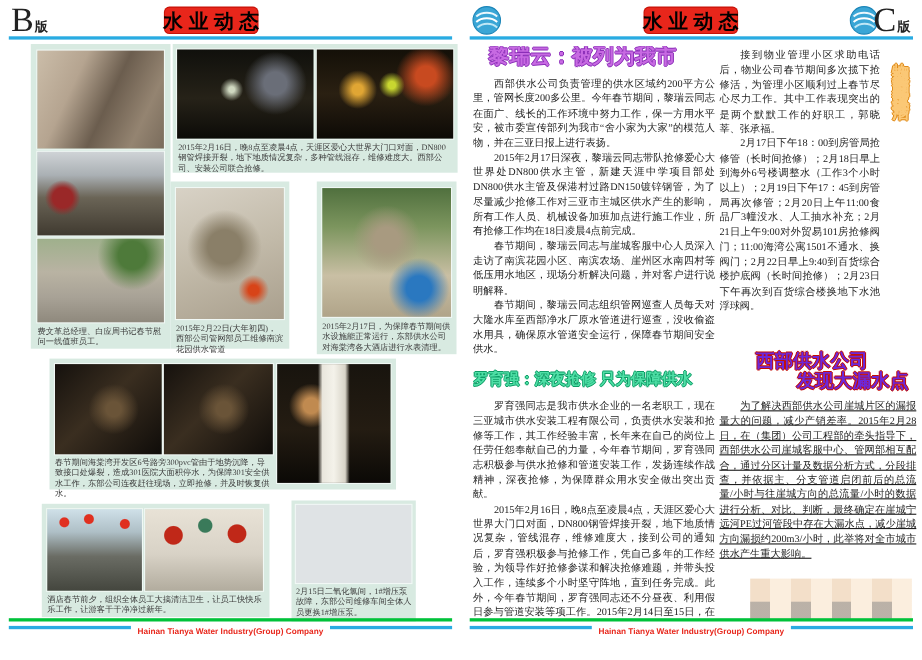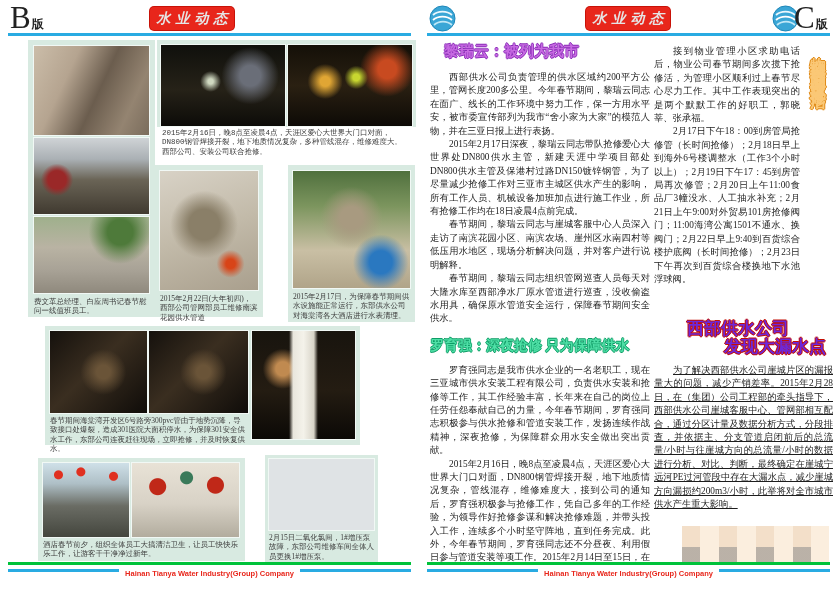--- a/index.html
+++ b/index.html
@@ -6,21 +6,21 @@
   #canvas{position:relative;width:838px;height:600px;background:#ffffff;overflow:hidden;
           font-family:"Liberation Serif", serif;}
   .abs{position:absolute;}
 
   
   .edition{display:flex;align-items:flex-start;color:#222;}
   .ed-letter{font-family:"Liberation Serif",serif;font-size:31px;line-height:30px;font-weight:400;}
   .ed-suffix{font-size:12px;font-weight:bold;margin-top:13px;margin-left:1px;}
   .masthead{background:#e8261b;border-radius:4px;display:flex;align-items:center;justify-content:center;
             box-shadow:0 0 0 1px #c81208;}
-  .masthead span{color:#e5e5e5;font-weight:bold;font-style:italic;font-size:14px;letter-spacing:5px;
+  .masthead span{color:#000000;font-weight:bold;font-size:18px;letter-spacing:5px;
                  padding-left:5px;white-space:nowrap;}
   .rule-blue{background:#29abe2;height:3px;}
   .logo{width:27px;height:27px;}
 
   
   .panel{background:#d8eae1;position:absolute;}
   .photo{position:absolute;box-shadow:0 0 0 1px rgba(255,255,255,.65);}
   .caption{position:absolute;font-size:7.5px;line-height:9.3px;color:#3c3c3c;text-align:left;}
 
   .ph-meeting{background:linear-gradient(115deg,#cbbda9 0%,#b5a490 30%,#6b5d4e 55%,#948471 80%,#7a6c5c 100%),
@@ -63,21 +63,21 @@
   .ph-faded{background-image:
       repeating-linear-gradient(90deg,rgba(140,140,140,.55) 0 18px,rgba(140,140,140,0) 18px 37px),
       repeating-linear-gradient(90deg,#f3dfc9 0 18px,#fbeede 18px 37px);
       background-size:100% 42%,100% 100%;
       background-position:bottom left,top left;
       background-repeat:no-repeat,repeat;}
 
   
   .body-p{font-size:9.3px;line-height:13.4px;text-align:justify;text-justify:inter-ideograph;
           text-indent:19px;margin:0;color:#1d1d1d;}
-  .title-purple{font-weight:bold;font-size:15px;line-height:19px;margin:0 0 10px 0;
+  .title-purple{font-weight:bold;font-size:19px;line-height:19px;margin:0 0 10px 0;
                 color:#c76ae2;text-shadow:0.8px 0 #8b2fb8,-0.8px 0 #8b2fb8,0 0.8px #8b2fb8,0 -0.8px #8b2fb8;}
   .title-purple .l1{display:block;padding-left:14px;}
   .title-green{font-weight:bold;font-size:14px;line-height:18px;margin:11px 0 9px 0;white-space:nowrap;
                color:#4fdfa6;text-shadow:0.8px 0 #0e9c66,-0.8px 0 #0e9c66,0 0.8px #0e9c66,0 -0.8px #0e9c66;}
   .title-red{font-weight:bold;font-size:17px;line-height:17.5px;margin:0;
              color:#6d28d9;text-shadow:0.9px 0 #c40e04,-0.9px 0 #c40e04,0 0.9px #c40e04,0 -0.9px #c40e04;}
   .title-red .l1{display:block;padding-left:33px;}
   .title-red .l2{display:block;padding-left:70px;}
   .vertical-title{writing-mode:vertical-rl;text-orientation:upright;font-weight:bold;font-size:16px;
                   letter-spacing:2.6px;line-height:27px;
@@ -132,21 +132,21 @@
   </div>
   <div class="abs rule-blue" style="left:427px;top:33px;width:403px;"></div>
 
   <div class="panel" style="left:28px;top:40px;width:127px;height:277px;">
     <div class="photo ph-meeting" style="left:6px;top:6px;width:115px;height:89px;"></div>
     <div class="photo ph-entrance" style="left:6px;top:98px;width:115px;height:76px;"></div>
     <div class="photo ph-street" style="left:6px;top:177px;width:115px;height:76px;"></div>
     <div class="caption" style="left:6px;top:257px;width:115px;">费文革总经理、白应周书记春节慰问一线值班员工。</div>
   </div>
 
-  <div class="panel" style="left:157px;top:40px;width:259px;height:87px;font-family:Liberation Mono, monospace;">
+  <div class="panel" style="left:157px;top:40px;width:259px;height:117px;">
     <div class="photo ph-night-truck" style="left:4px;top:5px;width:124px;height:81px;"></div>
     <div class="photo ph-night-vests" style="left:131px;top:5px;width:124px;height:81px;"></div>
     <div class="caption" style="left:5px;top:89px;width:247px;">2015年2月16日，晚8点至凌晨4点，天涯区爱心大世界大门口对面，DN800钢管焊接开裂，地下地质情况复杂，多种管线混存，维修难度大。西部公司、安装公司联合抢修。</div>
   </div>
 
   <div class="panel" style="left:155px;top:165px;width:108px;height:152px;">
     <div class="photo ph-wrench" style="left:5px;top:6px;width:98px;height:119px;"></div>
     <div class="caption" style="left:5px;top:129px;width:98px;">2015年2月22日(大年初四)，西部公司管网部员工维修南滨花园供水管道</div>
   </div>
 

